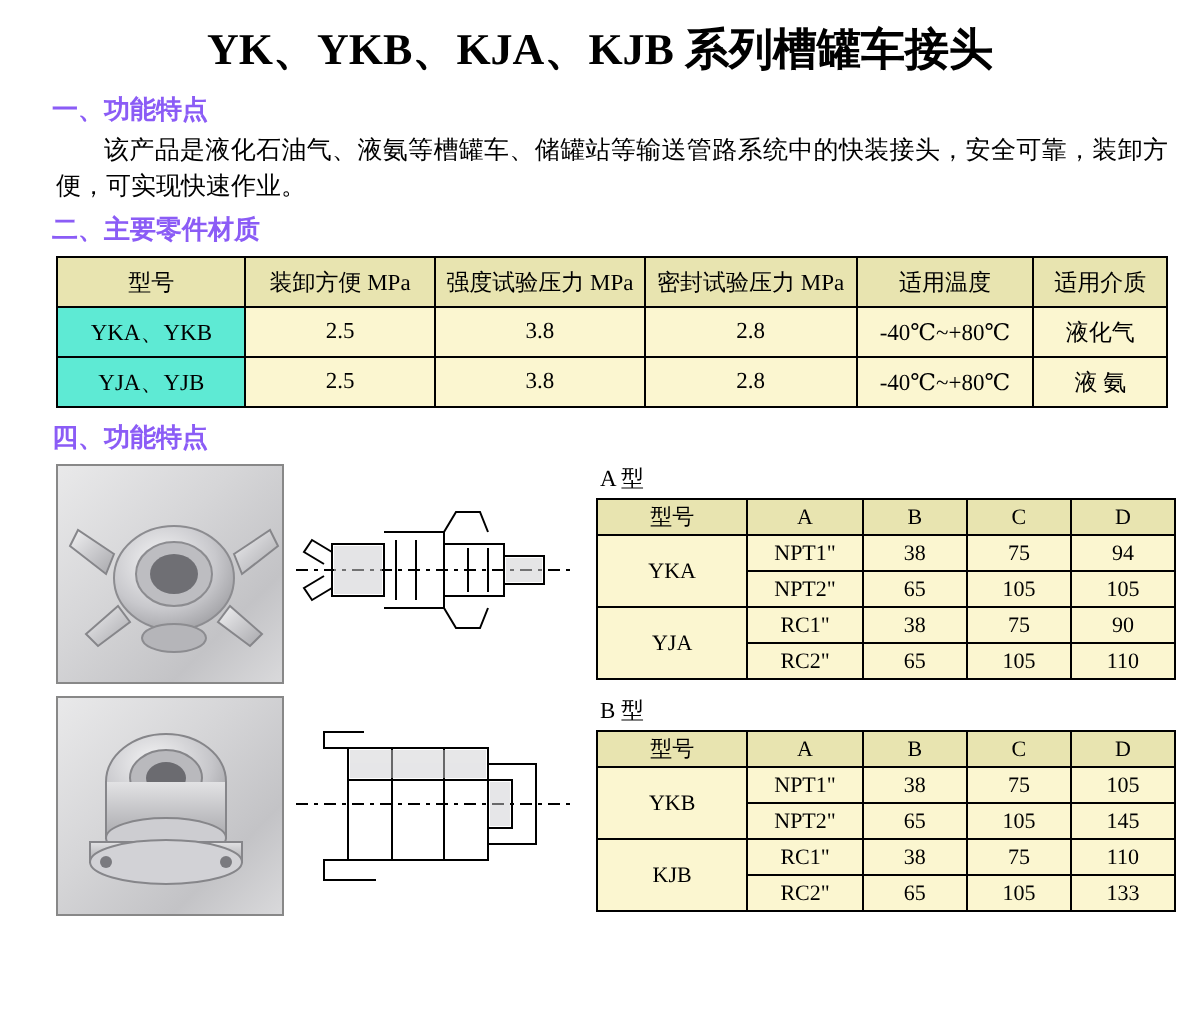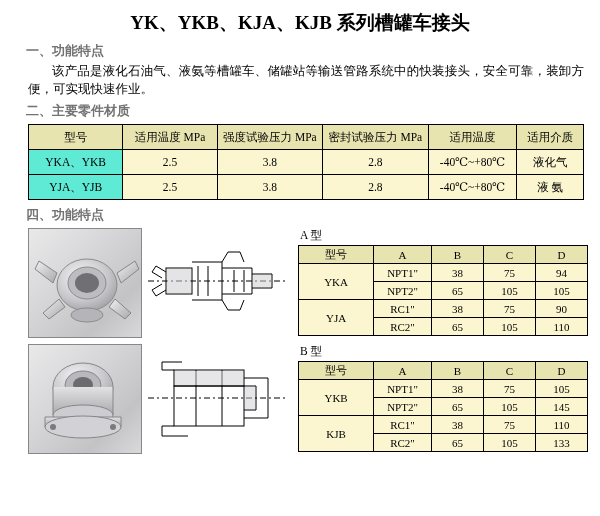--- a/index.html
+++ b/index.html
@@ -17,28 +17,28 @@
   }
   .page {
     width: 600px;
     height: 516px;
     position: relative;
     box-sizing: border-box;
     padding: 0 10px;
   }
   .title {
     text-align: center;
-    font-size: 19px;
+    font-size: 22px;
     font-weight: bold;
     letter-spacing: 0px;
     margin: 10px 0 6px 0;
     font-family: "Liberation Serif", "DejaVu Serif", serif;
   }
   .section-head {
-    color: #737373;
+    color: #8b5cf6;
     font-weight: bold;
     font-size: 13px;
     margin: 4px 0 2px 16px;
   }
   .para {
     font-size: 12.5px;
     line-height: 1.45;
     margin: 0 6px 0 18px;
     text-indent: 24px;
     text-align: justify;
@@ -157,21 +157,21 @@
       <col style="width:17%">
       <col style="width:17%">
       <col style="width:19%">
       <col style="width:19%">
       <col style="width:16%">
       <col style="width:12%">
     </colgroup>
     <thead>
       <tr>
         <th>型号</th>
-        <th>适用温度 MPa</th>
+        <th>装卸方便 MPa</th>
         <th>强度试验压力 MPa</th>
         <th>密封试验压力 MPa</th>
         <th>适用温度</th>
         <th>适用介质</th>
       </tr>
     </thead>
     <tbody>
       <tr>
         <td class="first">YKA、YKB</td>
         <td>2.5</td>

